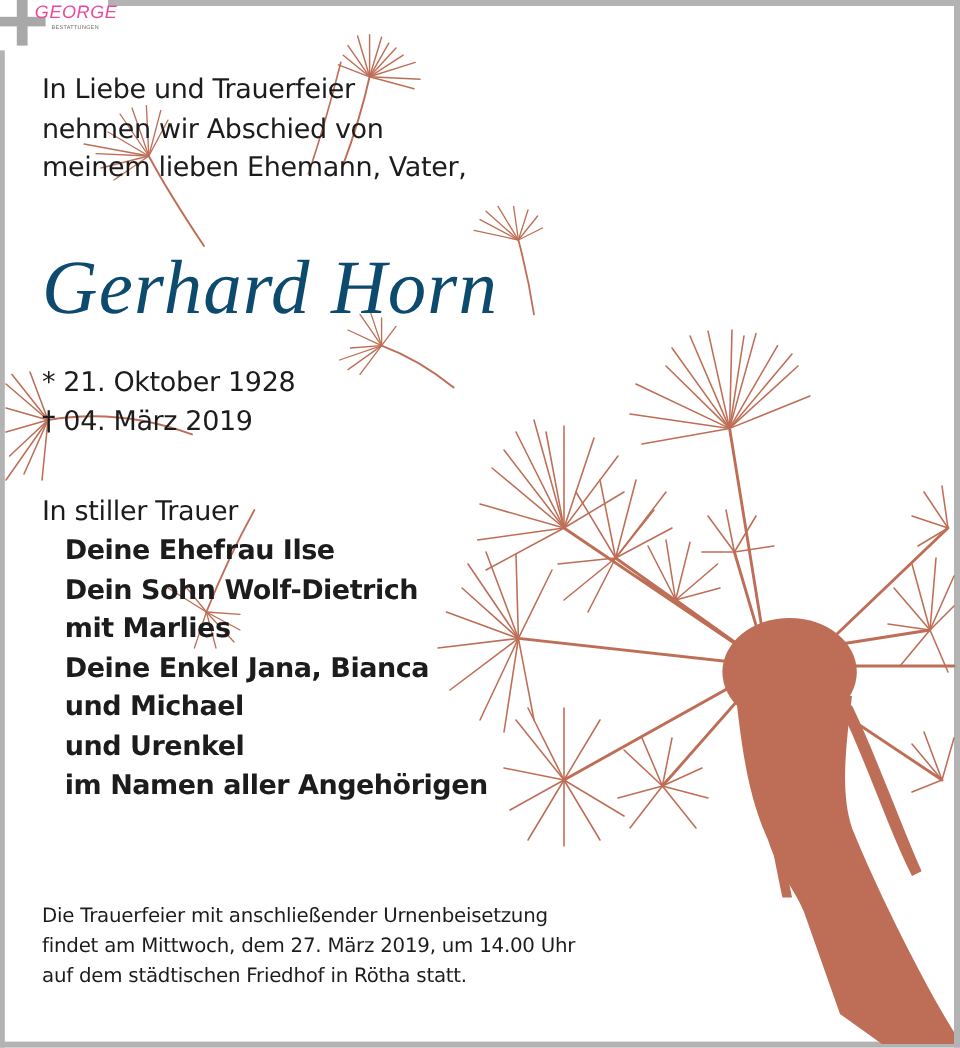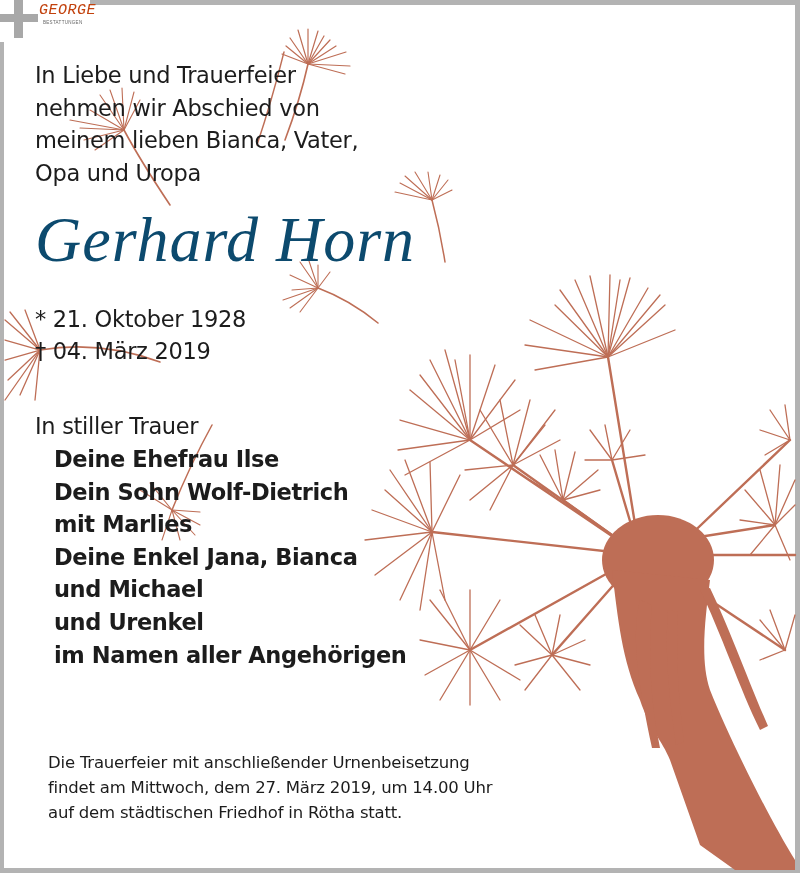--- a/index.html
+++ b/index.html
@@ -4,33 +4,33 @@
   <style>
     html, body { margin: 0; padding: 0; }
     body { width: 800px; height: 873px; background: #ffffff; position: relative; overflow: hidden; }
     .frame-top { position: absolute; left: 90px; top: 0; width: 710px; height: 5px; background: #b3b3b3; }
     .frame-right { position: absolute; right: 0; top: 0; width: 5px; height: 873px; background: #b3b3b3; }
     .frame-bottom { position: absolute; left: 0; bottom: 0; width: 800px; height: 5px; background: #b3b3b3; }
     .frame-left { position: absolute; left: 0; top: 42px; width: 4px; height: 831px; background: #b3b3b3; }
     .logo { position: absolute; left: 0; top: 0; width: 92px; height: 42px; }
     .logo-cross-v { position: absolute; left: 14px; top: 0; width: 9px; height: 38px; background: #a8a8a8; }
     .logo-cross-h { position: absolute; left: 0; top: 14px; width: 38px; height: 8px; background: #a8a8a8; }
-    .logo-name { position: absolute; left: 39px; top: 2px; font-family: Liberation Mono, monospace; font-style: italic; font-size: 15px; color: #c2410c; letter-spacing: 0.5px; }
+    .logo-name { position: absolute; left: 29px; top: 2px; font-family: Liberation Sans, sans-serif; font-style: italic; font-size: 15px; color: #ec4899; letter-spacing: 0.5px; }
     .logo-sub { position: absolute; left: 43px; top: 20px; font-family: "Liberation Sans", sans-serif; font-size: 4.5px; color: #666; letter-spacing: 0.3px; }
     .art { position: absolute; left: 0; top: 0; width: 800px; height: 873px; }
     .content { position: absolute; left: 35px; top: 0; width: 600px; font-family: "DejaVu Sans", sans-serif; color: #1c1c1c; }
     .intro { position: absolute; top: 59px; left: 0; font-size: 22.5px; line-height: 32.5px; white-space: nowrap; letter-spacing: -0.3px; }
     .intro div { height: 32.5px; }
     .name { position: absolute; top: 202px; left: 0; font-family: "Liberation Serif", serif; font-style: italic; font-size: 64px; line-height: 76px; letter-spacing: 1px; color: #0c4a6e; white-space: nowrap; }
     .dates { position: absolute; top: 303px; left: 0; font-size: 22.5px; line-height: 32px; white-space: nowrap; letter-spacing: -0.3px; }
     .mourn-lead { position: absolute; top: 410px; left: 0; font-size: 22.5px; line-height: 32px; white-space: nowrap; letter-spacing: -0.3px; text-align: center; }
     .mourners { position: absolute; top: 443px; left: 0; font-size: 22.5px; line-height: 32.6px; font-weight: bold; white-space: nowrap; letter-spacing: -0.4px; margin-left: 19px; }
     .mourners div { height: 32.6px; }
     .service { position: absolute; top: 750px; left: 0; font-size: 16.5px; line-height: 25px; white-space: nowrap; letter-spacing: -0.2px; }
-    .service div { height: 25px; margin-left: 13px; }
+    .service div { height: 25px; }
   </style>
 </head>
 <body>
 
 <div class="frame-top"></div>
 <div class="frame-right"></div>
 <div class="frame-bottom"></div>
 <div class="frame-left"></div>
 
 <div class="logo">
@@ -273,22 +273,21 @@
     <path d="M640 600 C630 640 640 690 652 748 L660 748 C650 700 648 650 652 605 Z"></path>
     <path d="M668 610 C665 650 668 690 676 745 L684 742 C678 695 676 655 678 612 Z"></path>
     <path d="M700 590 C720 630 740 690 760 730 L768 726 C748 680 728 625 710 588 Z"></path>
   </g>
 </svg>
 
 <div class="content">
   <div class="intro">
     <div>In Liebe und Trauerfeier</div>
     <div>nehmen wir Abschied von</div>
-    <div>meinem lieben Bianca, Vater,</div>
-    <div>Opa und Uropa</div>
+    <div>meinem lieben Ehemann, Vater,</div>
   </div>
 
   <div class="name">Gerhard Horn</div>
 
   <div class="dates">
     <div>* 21. Oktober 1928</div>
     <div>† 04. März 2019</div>
   </div>
 
   <div class="mourn-lead">In stiller Trauer</div>

